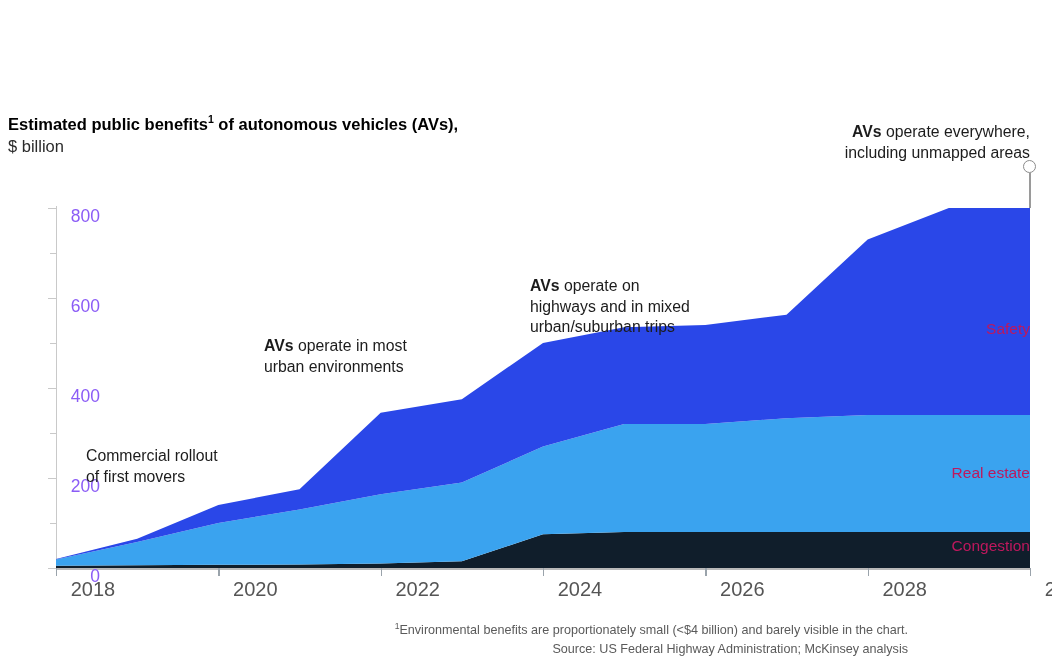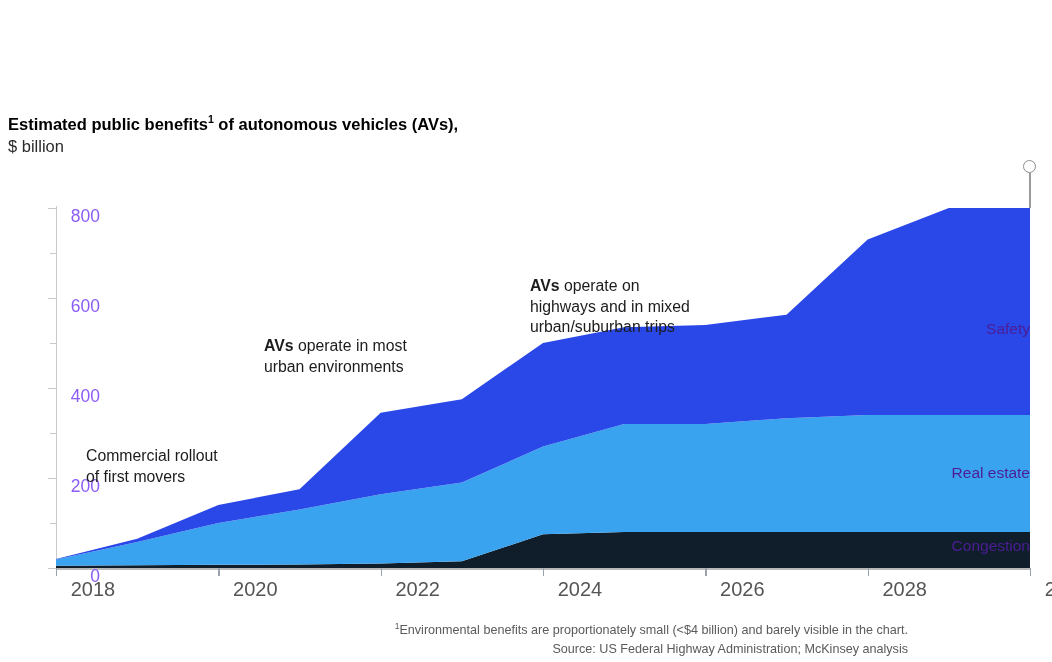--- a/index.html
+++ b/index.html
@@ -118,21 +118,21 @@
     color: #555555;
     transform: translateX(-50%);
     white-space: nowrap;
     margin-left: 37px;
   }
 
   
   .series-label {
     position: absolute;
     font-size: 15.5px;
-    color: #4c1d95;
+    color: #be185d;
     white-space: nowrap;
     text-align: right;
   }
 
   
   .annot {
     position: absolute;
     font-size: 15.8px;
     line-height: 1.30;
     color: #1c1c1c;
@@ -244,20 +244,24 @@
       <span>Commercial rollout</span><br>
       <span>of first movers</span>
     </div>
 
     <div class="annot" style="left:530px; top:68px;margin-top:40px;">
       <b>AVs</b><span> operate on</span><br>
       <span>highways and in mixed</span><br>
       <span>urban/suburban trips</span>
     </div>
 
+    <div class="annot right" style="right:22px; top:-46px;">
+      <b>AVs</b><span> operate everywhere,</span><br>
+      <span>including unmapped areas</span>
+    </div>
 
     <div class="marker-stem" id="marker-stem" style="left: 1029.3px; top: 5px; height: 35px;"></div>
     <div class="marker-dot" id="marker-dot" style="left: 1022.7px; top: -8px;"></div>
   </div>
 
   <div class="footnotes">
     <div class="fn"><span class="fn-sup">1</span><span>Environmental benefits are proportionately small (&lt;$4 billion) and barely visible in the chart.</span></div>
     <div class="fn">Source: US Federal Highway Administration; McKinsey analysis</div>
   </div>
 

